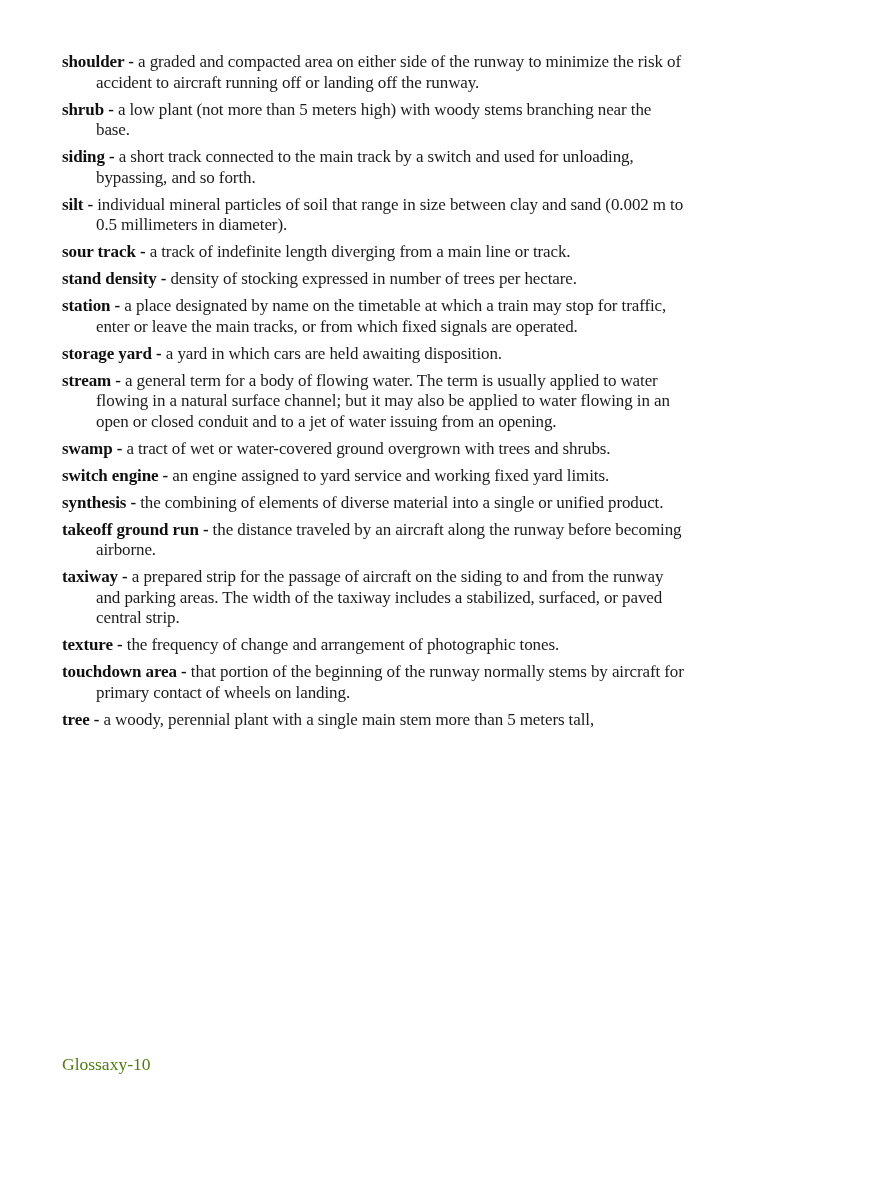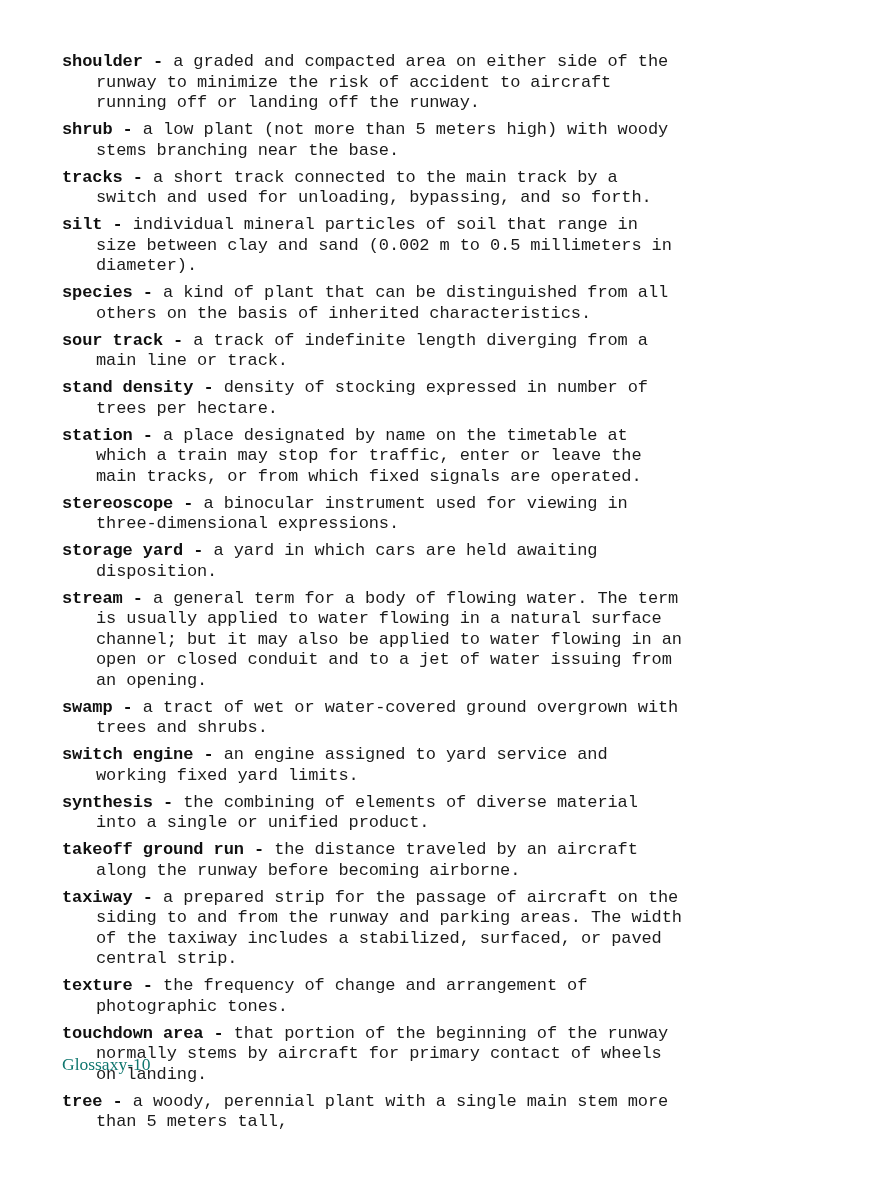--- a/index.html
+++ b/index.html
@@ -13,57 +13,54 @@
     position: relative;
     font-family: "Liberation Serif", serif;
     color: #1b1b1b;
     -webkit-font-smoothing: antialiased;
   }
   .page-body {
     position: absolute;
     top: 52px;
     left: 62px;
     width: 624px;
-    font-family: Liberation Mono, monospace;
   }
   .entry {
     margin: 0 0 6.5px 0;
     font-size: 17px;
     line-height: 20.5px;
     padding-left: 34px;
     text-indent: -34px;
     letter-spacing: -0.1px;
   }
   .entry .term {
     font-weight: bold;
     color: #101010;
   }
   .page-footer {
     position: absolute;
     top: 1054px;
     left: 62px;
     font-size: 17.5px;
     line-height: 21px;
-    color: #0f766e;
+    color: #4d7c0f;
   }
 </style>
 </head>
 <body>
 
 <main class="page-body">
   <section id="glossary-list">
       <p class="entry"><b class="term">shoulder -</b> <span class="definition">a graded and compacted area on either side of the runway to minimize the risk of accident to aircraft running off or landing off the runway.</span></p>
       <p class="entry"><b class="term">shrub -</b> <span class="definition">a low plant (not more than 5 meters high) with woody stems branching near the base.</span></p>
-      <p class="entry"><b class="term">tracks -</b> <span class="definition">a short track connected to the main track by a switch and used for unloading, bypassing, and so forth.</span></p>
+      <p class="entry"><b class="term">siding -</b> <span class="definition">a short track connected to the main track by a switch and used for unloading, bypassing, and so forth.</span></p>
       <p class="entry"><b class="term">silt -</b> <span class="definition">individual mineral particles of soil that range in size between clay and sand (0.002 m to 0.5 millimeters in diameter).</span></p>
-      <p class="entry"><b class="term">species -</b> <span class="definition">a kind of plant that can be distinguished from all others on the basis of inherited characteristics.</span></p>
       <p class="entry"><b class="term">sour track -</b> <span class="definition">a track of indefinite length diverging from a main line or track.</span></p>
       <p class="entry"><b class="term">stand density -</b> <span class="definition">density of stocking expressed in number of trees per hectare.</span></p>
       <p class="entry"><b class="term">station -</b> <span class="definition">a place designated by name on the timetable at which a train may stop for traffic, enter or leave the main tracks, or from which fixed signals are operated.</span></p>
-      <p class="entry"><b class="term">stereoscope -</b> <span class="definition">a binocular instrument used for viewing in three-dimensional expressions.</span></p>
       <p class="entry"><b class="term">storage yard -</b> <span class="definition">a yard in which cars are held awaiting disposition.</span></p>
       <p class="entry"><b class="term">stream -</b> <span class="definition">a general term for a body of flowing water. The term is usually applied to water flowing in a natural surface channel; but it may also be applied to water flowing in an open or closed conduit and to a jet of water issuing from an opening.</span></p>
       <p class="entry"><b class="term">swamp -</b> <span class="definition">a tract of wet or water-covered ground overgrown with trees and shrubs.</span></p>
       <p class="entry"><b class="term">switch engine -</b> <span class="definition">an engine assigned to yard service and working fixed yard limits.</span></p>
       <p class="entry"><b class="term">synthesis -</b> <span class="definition">the combining of elements of diverse material into a single or unified product.</span></p>
       <p class="entry"><b class="term">takeoff ground run -</b> <span class="definition">the distance traveled by an aircraft along the runway before becoming airborne.</span></p>
       <p class="entry"><b class="term">taxiway -</b> <span class="definition">a prepared strip for the passage of aircraft on the siding to and from the runway and parking areas. The width of the taxiway includes a stabilized, surfaced, or paved central strip.</span></p>
       <p class="entry"><b class="term">texture -</b> <span class="definition">the frequency of change and arrangement of photographic tones.</span></p>
       <p class="entry"><b class="term">touchdown area -</b> <span class="definition">that portion of the beginning of the runway normally stems by aircraft for primary contact of wheels on landing.</span></p>
       <p class="entry"><b class="term">tree -</b> <span class="definition">a woody, perennial plant with a single main stem more than 5 meters tall,</span></p>

